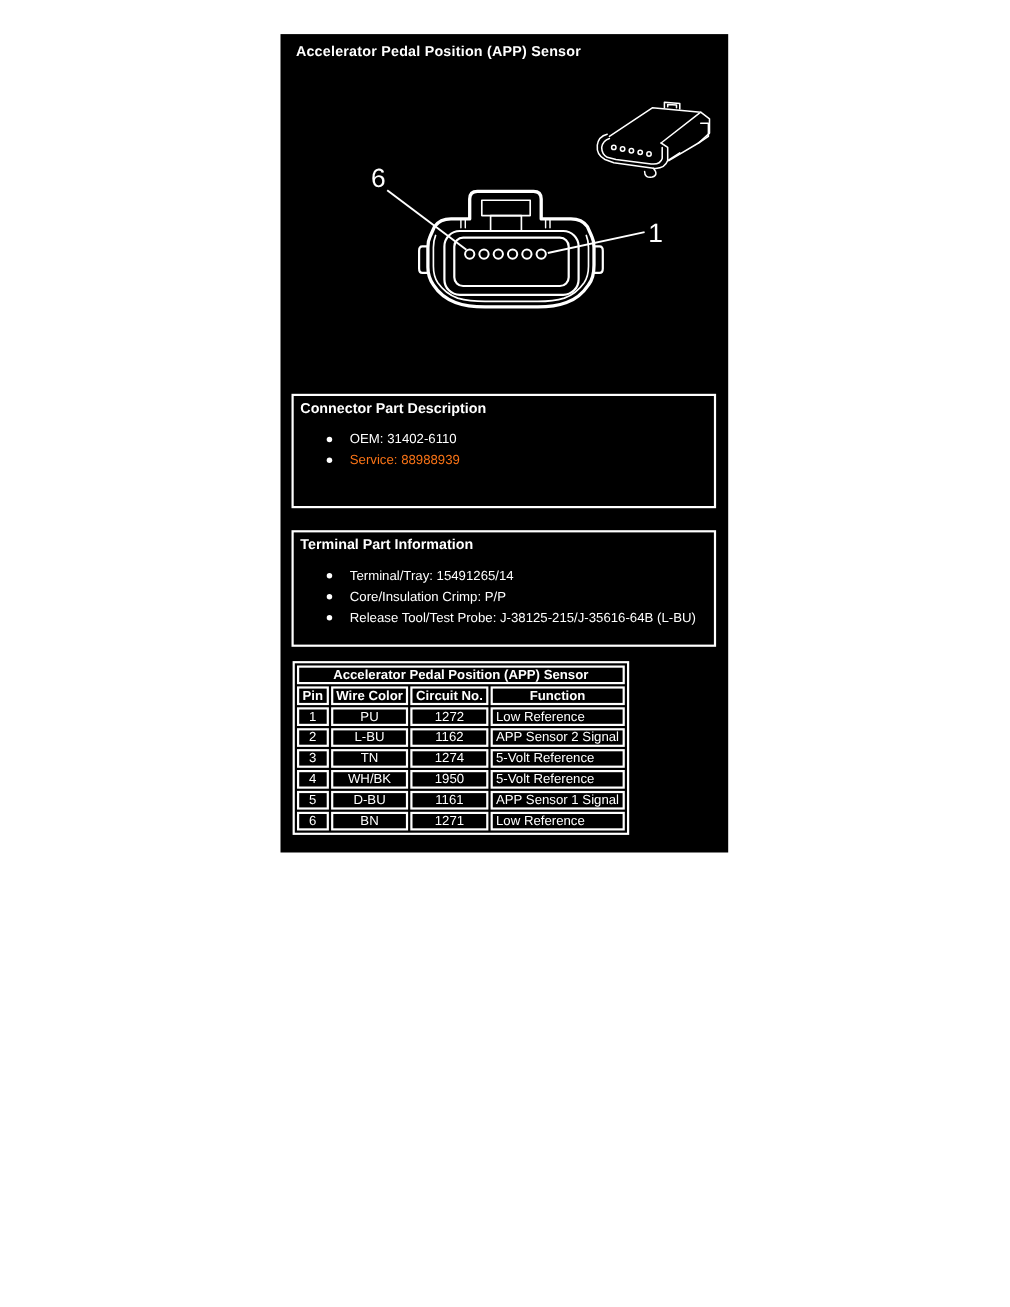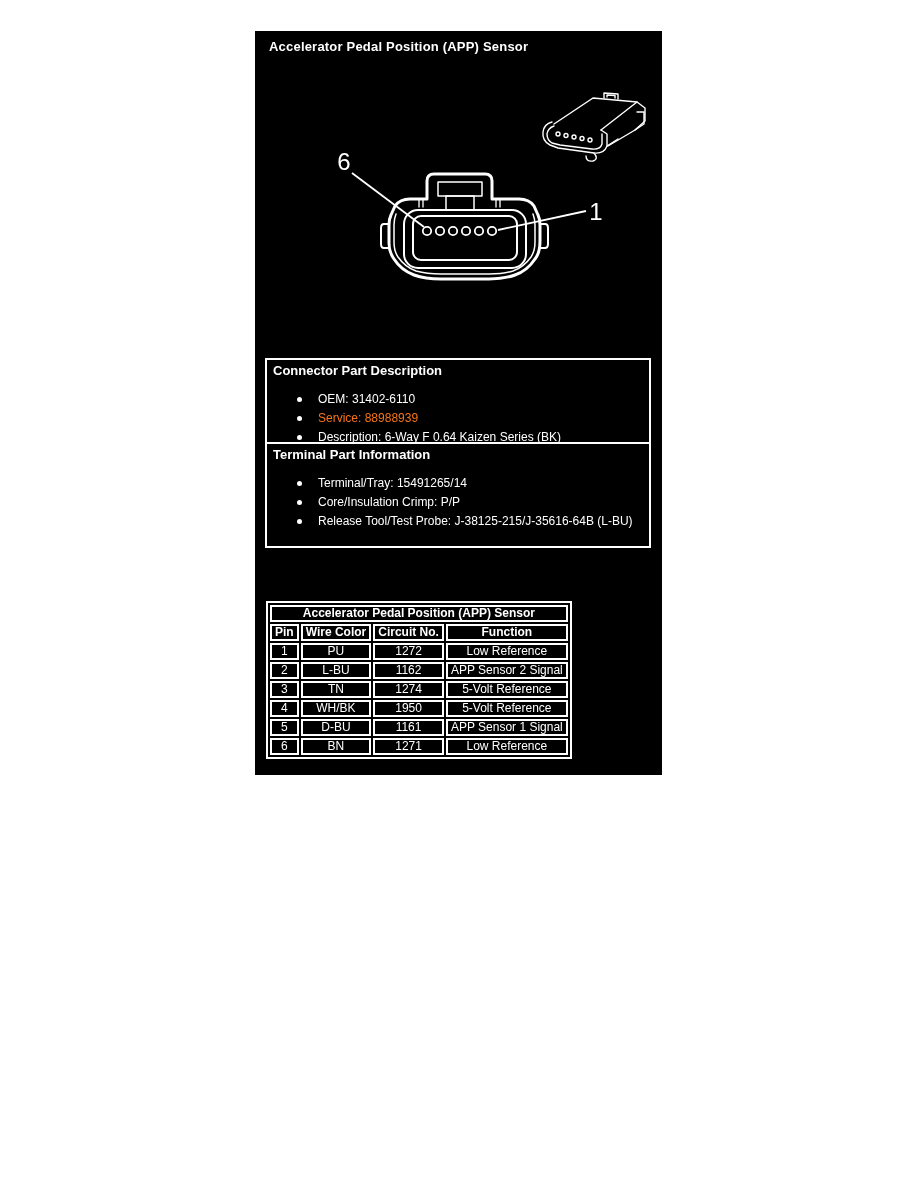--- a/index.html
+++ b/index.html
@@ -16,21 +16,21 @@
     font-size:13px; font-weight:bold; letter-spacing:0.2px; white-space:nowrap;
   }
   .iso-svg   { position:absolute; left:283px; top:53px; }
   .front-svg { position:absolute; left:65px;  top:109px; }
 
   .infobox {
     position:absolute; left:10px; width:386px; box-sizing:border-box;
     border:2px solid #ffffff; background:#000000;
   }
   #connector-box { top:327px; height:104px; }
-  #terminal-box  { top:411px; height:106px; }
+  #terminal-box  { top:451px; height:106px; }
   .infobox-title { font-size:13px; font-weight:bold; padding:3px 6px 0 6px; }
   .bullets { margin:12px 12px 0 0; padding:0; list-style:none; }
   .bullets li { display:flex; align-items:center; font-size:12px; line-height:19px; white-space:nowrap; }
   .bdot {
     flex:none; width:5px; height:5px; background:#ffffff; border-radius:50%;
     margin-left:30px; margin-right:16px;
   }
   .dim { color:#f97316; }
 
   table.pin-table {
@@ -38,21 +38,21 @@
     border-collapse:separate; border-spacing:2px;
     border:2px solid #ffffff; background:#000000;
     font-size:12px; color:#ffffff; table-layout:fixed;
   }
   .pin-table th, .pin-table td {
     border:2px solid #ffffff; padding:0 3px; height:13px; line-height:13px;
     white-space:nowrap; overflow:hidden; font-weight:normal;
   }
   .pin-table th { font-weight:bold; text-align:center; }
   .pin-table td.c { text-align:center; }
-  .pin-table td.f { text-align:center; }
+  .pin-table td.f { text-align:left; }
 </style>
 </head>
 <body>
 
 <div class="page">
   <div class="panel">
 
     <div class="panel-title">Accelerator Pedal Position (APP) Sensor</div>
 
     <svg class="iso-svg" width="115" height="82" viewBox="0 0 115 82">
@@ -121,24 +121,20 @@
       <div class="infobox-title">Connector Part Description</div>
       <ul class="bullets">
         <li>
           <span class="bdot"></span>
           <span>OEM: 31402-6110</span>
         </li>
         <li>
           <span class="bdot"></span>
           <span class="dim">Service: 88988939</span>
         </li>
-        <li>
-          <span class="bdot"></span>
-          <span>Description: 6-Way F 0.64 Kaizen Series (BK)</span>
-        </li>
       </ul>
     </div>
 
     <div class="infobox" id="terminal-box">
       <div class="infobox-title">Terminal Part Information</div>
       <ul class="bullets">
         <li>
           <span class="bdot"></span>
           <span>Terminal/Tray: 15491265/14</span>
         </li>

